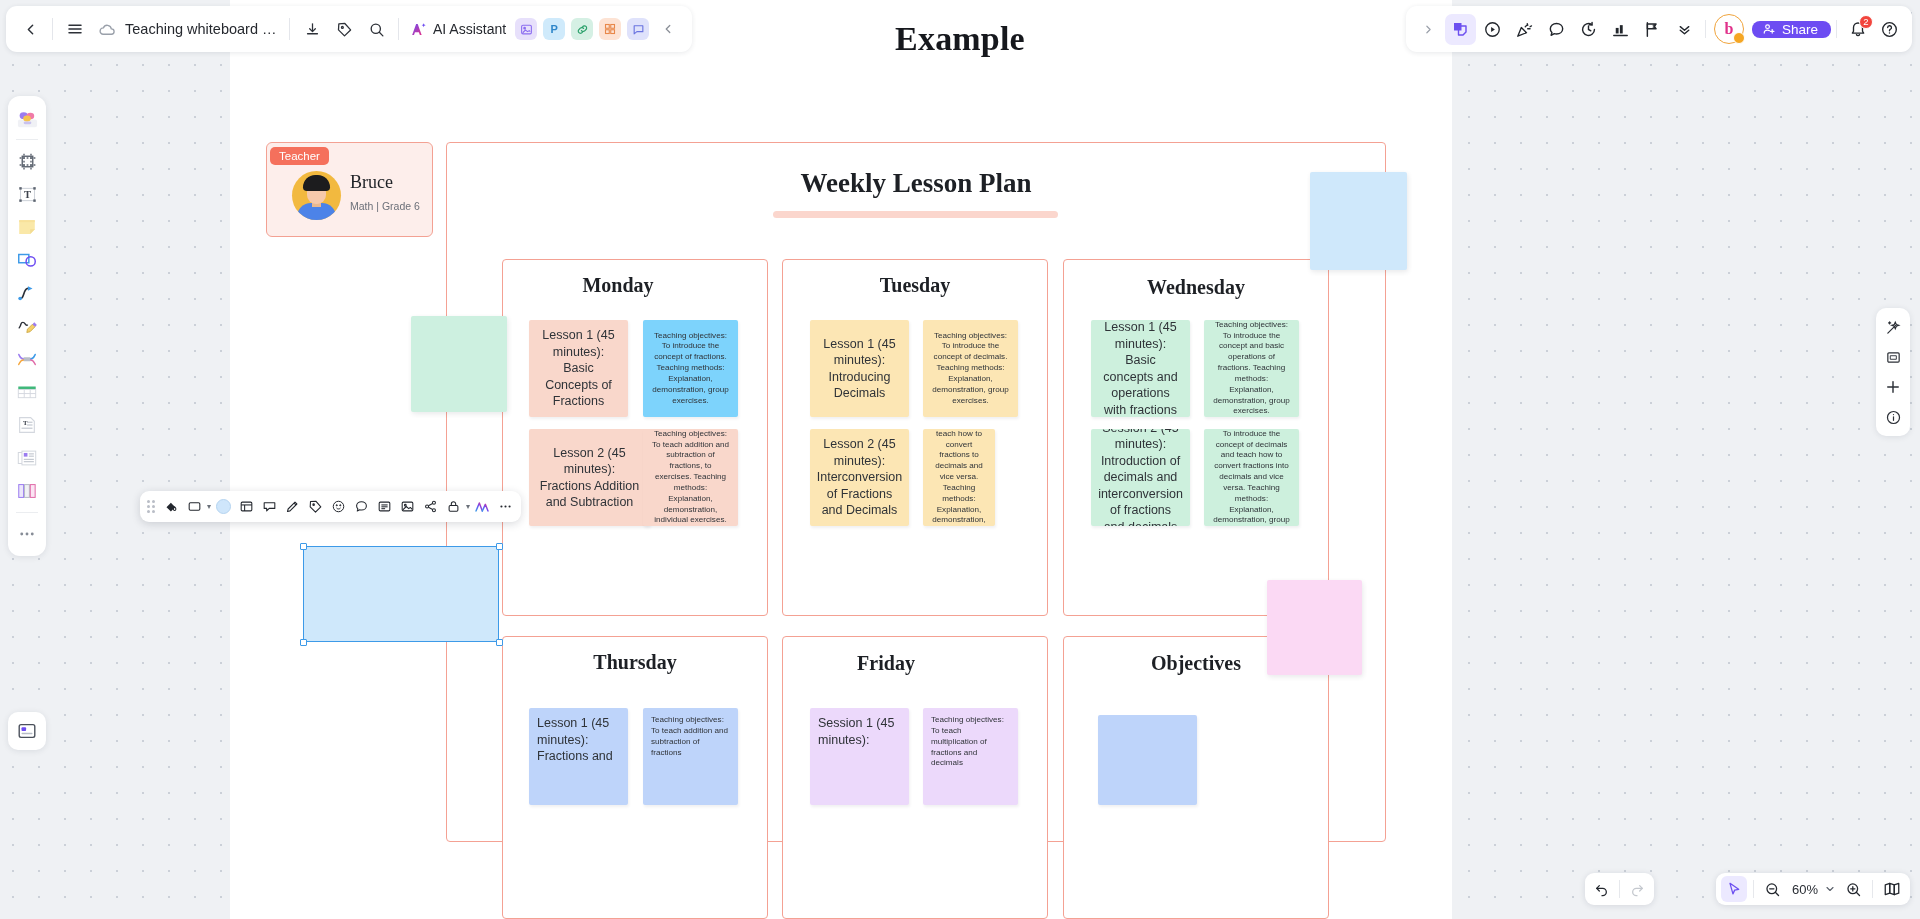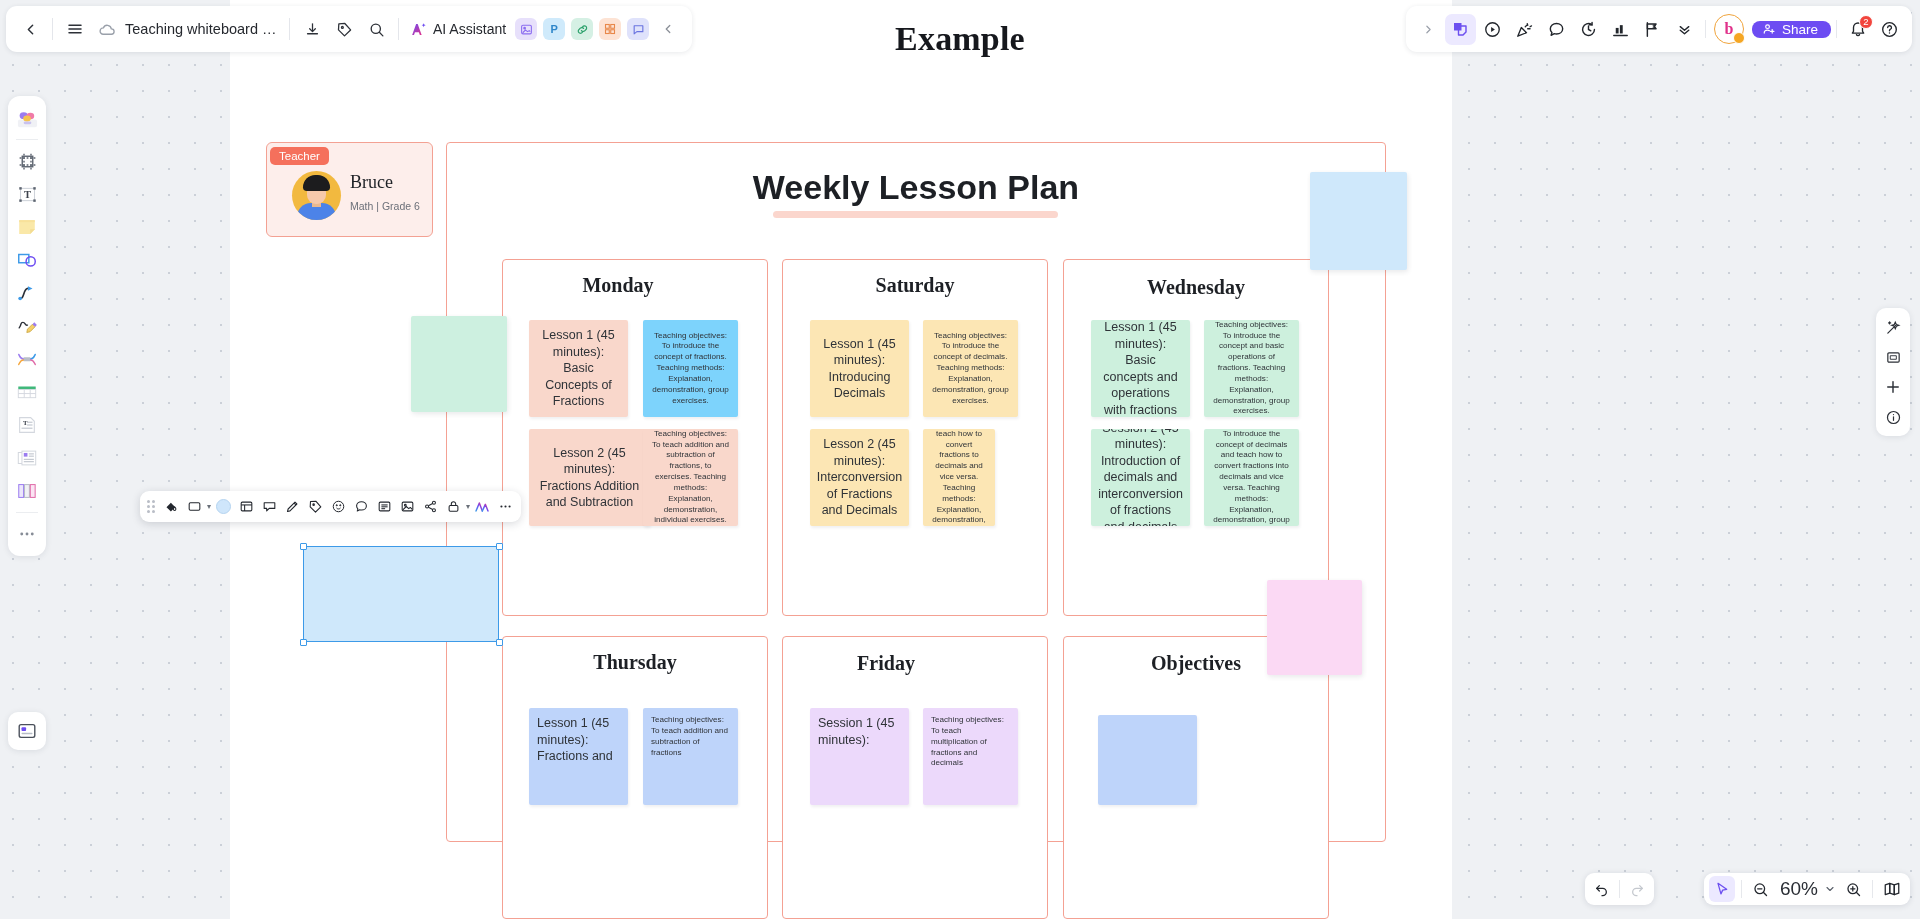--- a/index.html
+++ b/index.html
@@ -149,31 +149,31 @@
     background:#fff; border-radius:9px; display:flex; align-items:center; padding:0 4px;
     box-shadow: 0 1px 6px rgba(28,35,55,.12); z-index: 37;
   }
   .zoom-group {
     position: absolute; right: 10px; bottom: 14px; height: 32px;
     background:#fff; border-radius:9px; display:flex; align-items:center; padding:0 5px; gap:2px;
     box-shadow: 0 1px 6px rgba(28,35,55,.12); z-index: 37;
   }
   .zg-ico { width:26px;height:26px;border-radius:6px;display:flex;align-items:center;justify-content:center;color:#23272e;}
   .zg-ico.active { background:#ece9ff; color:#6c4ff0;}
-  .zoom-val { font-size:19px;color:#2a2e35; padding:0 2px 0 4px; }
+  .zoom-val { font-size:13px;color:#2a2e35; padding:0 2px 0 4px; }
   .vdiv { width:1px;height:18px;background:#e6e8ec;margin:0 4px;}
 
   
   .plan-frame {
     position:absolute; left:446px; top:142px; width:940px; height:700px;
     border:1.5px solid #f4a193; border-radius:4px; background:#fff;
   }
   .plan-heading {
     position:absolute; left:446px; top:168px; width:940px; text-align:center;
-    font-size:34px; color:#1d2025; font-family:Liberation Sans, sans-serif; font-weight:700;
+    font-size:27px; color:#1d2025; font-family:Liberation Serif, serif; font-weight:700;
   }
   .plan-underline {
     position:absolute; left:773px; top:211px; width:285px; height:7px;
     background:#fbd6cd; border-radius:4px;
   }
   .day-card {
     position:absolute; border:1.2px solid #f4a193; border-radius:4px; background:#fff;
   }
   .day-title {
     position:absolute; text-align:center; font-size:20px; color:#1d2025;
@@ -241,21 +241,21 @@
 <div class="plan-underline"></div>
 
 <div class="day-card" style="left:502px;top:259px;width:266px;height:357px;"></div>
 <div class="day-title" style="left:502px;top:274px;width:232px;">Monday</div>
 <div class="note lg" style="left:529px;top:320px;width:99px;height:97px;background:#f9d7cb;">Lesson 1 (45 minutes): Basic Concepts of Fractions</div>
 <div class="note sm" style="left:643px;top:320px;width:95px;height:97px;background:#7dd3fc;">Teaching objectives: To introduce the concept of fractions. Teaching methods: Explanation, demonstration, group exercises.</div>
 <div class="note lg" style="left:529px;top:429px;width:121px;height:97px;background:#f9d7cb;">Lesson 2 (45 minutes): Fractions Addition and Subtraction</div>
 <div class="note sm" style="left:643px;top:429px;width:95px;height:97px;background:#f9d7cb;">Teaching objectives: To teach addition and subtraction of fractions, to exercises. Teaching methods: Explanation, demonstration, individual exercises.</div>
 
 <div class="day-card" style="left:782px;top:259px;width:266px;height:357px;"></div>
-<div class="day-title" style="left:782px;top:274px;width:266px;">Saturday</div>
+<div class="day-title" style="left:782px;top:274px;width:266px;">Tuesday</div>
 <div class="note lg" style="left:810px;top:320px;width:99px;height:97px;background:#fce6b4;">Lesson 1 (45 minutes): Introducing Decimals</div>
 <div class="note sm" style="left:923px;top:320px;width:95px;height:97px;background:#fce6b4;">Teaching objectives: To introduce the concept of decimals. Teaching methods: Explanation, demonstration, group exercises.</div>
 <div class="note lg" style="left:810px;top:429px;width:99px;height:97px;background:#fce6b4;">Lesson 2 (45 minutes): Interconversion of Fractions and Decimals</div>
 <div class="note sm" style="left:923px;top:429px;width:72px;height:97px;background:#fce6b4;">Teaching objective: To teach how to convert fractions to decimals and vice versa. Teaching methods: Explanation, demonstration, individual exercises.</div>
 
 <div class="day-card" style="left:1063px;top:259px;width:266px;height:357px;"></div>
 <div class="day-title" style="left:1063px;top:276px;width:266px;">Wednesday</div>
 <div class="note lg" style="left:1091px;top:320px;width:99px;height:97px;background:#cdf0dd;">Lesson 1 (45 minutes): Basic concepts and operations with fractions</div>
 <div class="note sm" style="left:1204px;top:320px;width:95px;height:97px;background:#cdf0dd;">Teaching objectives: To introduce the concept and basic operations of fractions. Teaching methods: Explanation, demonstration, group exercises.</div>
 <div class="note lg" style="left:1091px;top:429px;width:99px;height:97px;background:#cdf0dd;">Session 2 (45 minutes): Introduction of decimals and interconversion of fractions and decimals</div>

